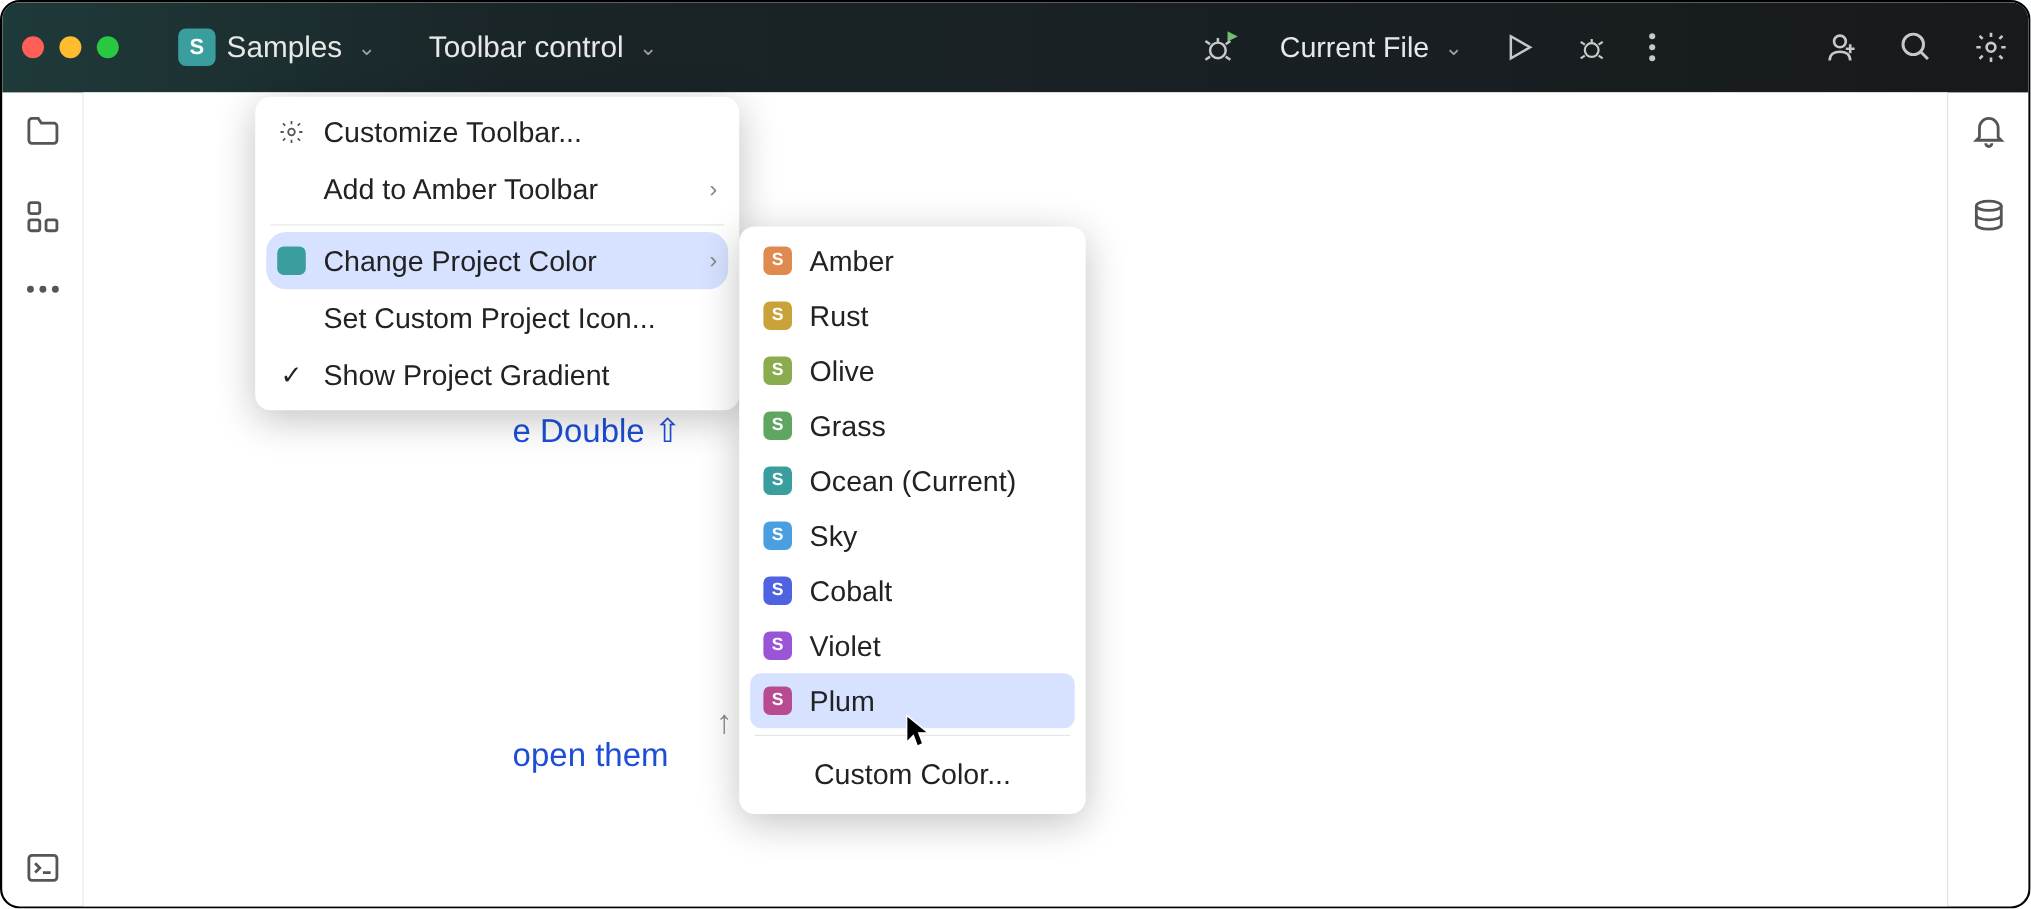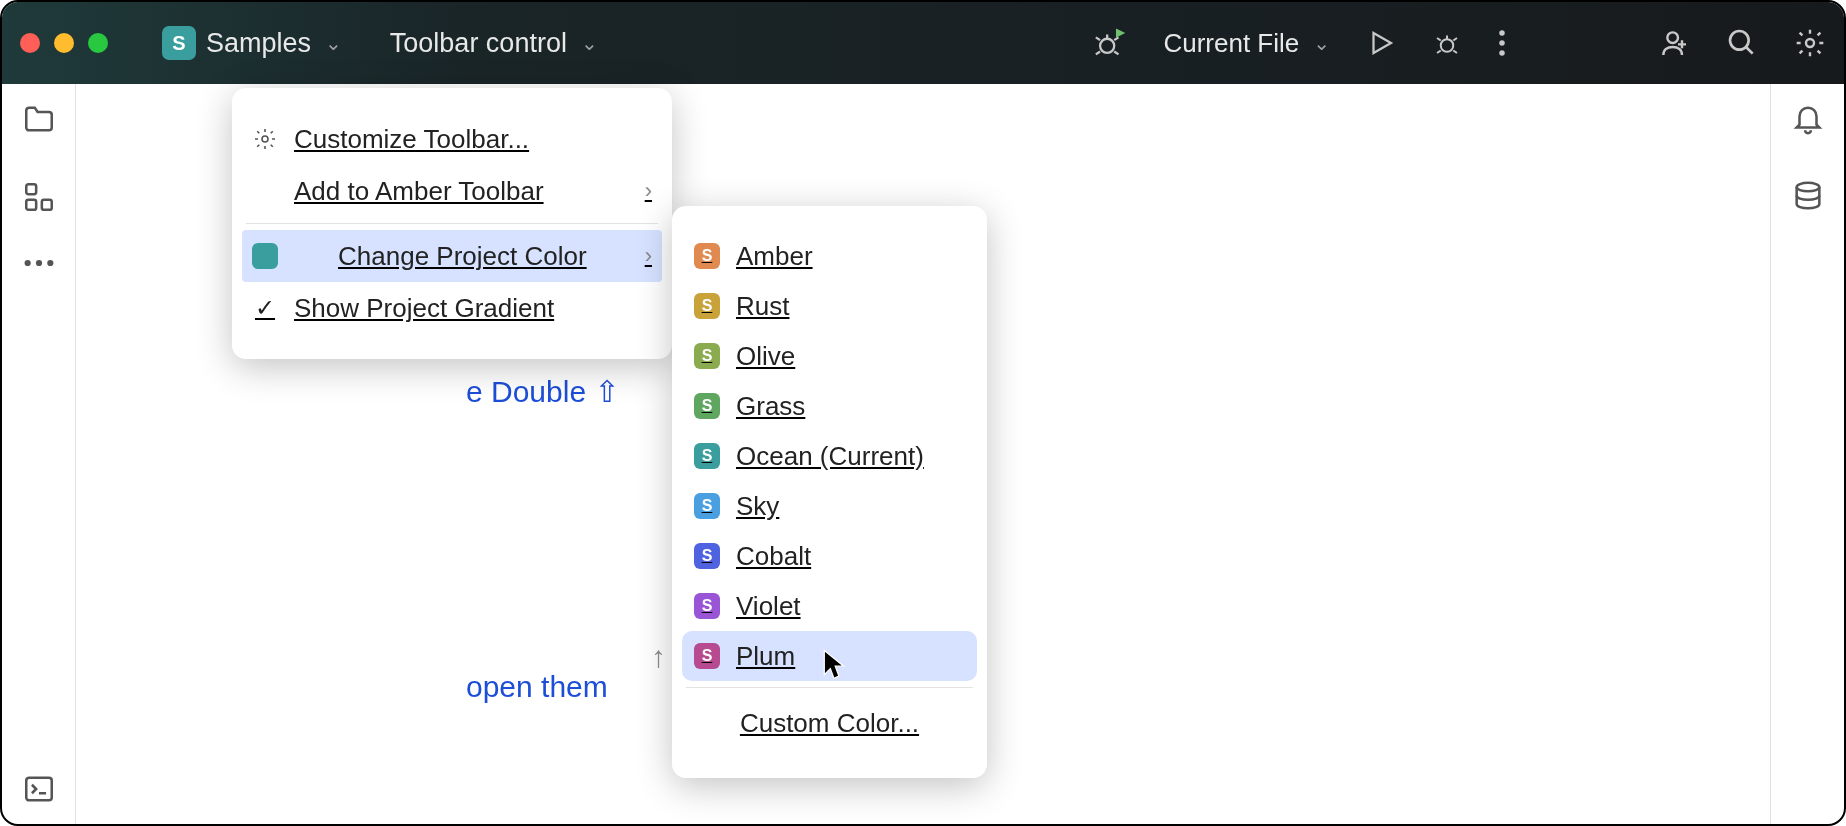--- a/index.html
+++ b/index.html
@@ -21,28 +21,28 @@
   .left-rail { position: absolute; top: 82px; left: 0; width: 74px; bottom: 0; border-right: 1px solid #e0e0e0; display: flex; flex-direction: column; align-items: center; padding-top: 18px; gap: 44px; }
   .right-rail { position: absolute; top: 82px; right: 0; width: 74px; bottom: 0; border-left: 1px solid #e0e0e0; display: flex; flex-direction: column; align-items: center; padding-top: 18px; gap: 44px; }
   .rail-icon { color: #6b6b6b; }
   .terminal-icon { position: absolute; bottom: 18px; }
   .editor-area { position: absolute; top: 82px; left: 74px; right: 74px; bottom: 0; background: #fff; }
   .hint-text { position: absolute; color: #1d4ed8; font-size: 30px; left: 390px; }
   .hint1 { top: 290px; }
   .hint2 { top: 586px; }
   .navigate-icon { position: absolute; top: 556px; left: 575px; }
 
-  .popup { position: absolute; background: #ffffff; border-radius: 14px; box-shadow: 0 8px 36px rgba(0,0,0,0.24); padding: 25px 0; text-decoration: underline; }
+  .popup { position: absolute; background: #ffffff; border-radius: 14px; box-shadow: 0 8px 36px rgba(0,0,0,0.24); padding: 6px 0; }
   .popup1 { top: 86px; left: 230px; width: 440px; }
   .popup2 { top: 204px; left: 670px; width: 315px; }
   .menu-item { display: flex; align-items: center; padding: 8px 20px 8px 18px; font-size: 26px; color: #222; gap: 14px; cursor: default; min-height: 52px; position: relative; }
   .menu-item .lead { width: 30px; display: flex; justify-content: center; align-items: center; flex: none; }
   .menu-item .label { flex: 1; white-space: nowrap; }
   .menu-item .trail { color: #888; font-size: 22px; }
-  .menu-item.highlight { background: #d6e2ff; border-radius: 4px; margin: 0 10px; padding-left: 8px; padding-right: 10px; text-align: center; }
+  .menu-item.highlight { background: #d6e2ff; border-radius: 18px; margin: 0 10px; padding-left: 8px; padding-right: 10px; }
   .menu-sep { height: 1px; background: #e3e3e3; margin: 6px 14px; }
   .color-swatch { width: 26px; height: 26px; border-radius: 6px; flex: none; display:flex; align-items:center; justify-content:center; color:#fff; font-size:16px; font-weight:600; }
   .color-item { display: flex; align-items: center; gap: 16px; padding: 7px 22px; font-size: 26px; color: #222; min-height: 50px; }
   .color-item.highlight { background: #d6e2ff; border-radius: 10px; margin: 0 10px; padding-left: 12px; padding-right: 12px; }
   .custom-row { text-align: center; padding: 14px 22px; font-size: 26px; color: #222; }
 
   .cursor-arrow { position: absolute; top: 646px; left: 819px; font-size: 32px; color: #000; pointer-events: none; }
 
   svg { display: block; }
 </style>
@@ -203,20 +203,24 @@
     </div>
     <div class="menu-sep"></div>
     <div class="menu-item highlight">
       <span class="lead">
         <span class="color-swatch" style="background:#3a9e9e"></span>
       </span>
       <span class="label">Change Project Color</span>
       <span class="trail">›</span>
     </div>
     <div class="menu-item">
+      <span class="lead"></span>
+      <span class="label">Set Custom Project Icon...</span>
+    </div>
+    <div class="menu-item">
       <span class="lead" style="font-size:24px;">✓</span>
       <span class="label">Show Project Gradient</span>
     </div>
   </div>
 
   <div class="popup popup2" id="color-list">
 
   <div class="color-item">
         <span class="color-swatch" style="background: rgb(224, 138, 79);">S</span>
         <span>Amber</span>

